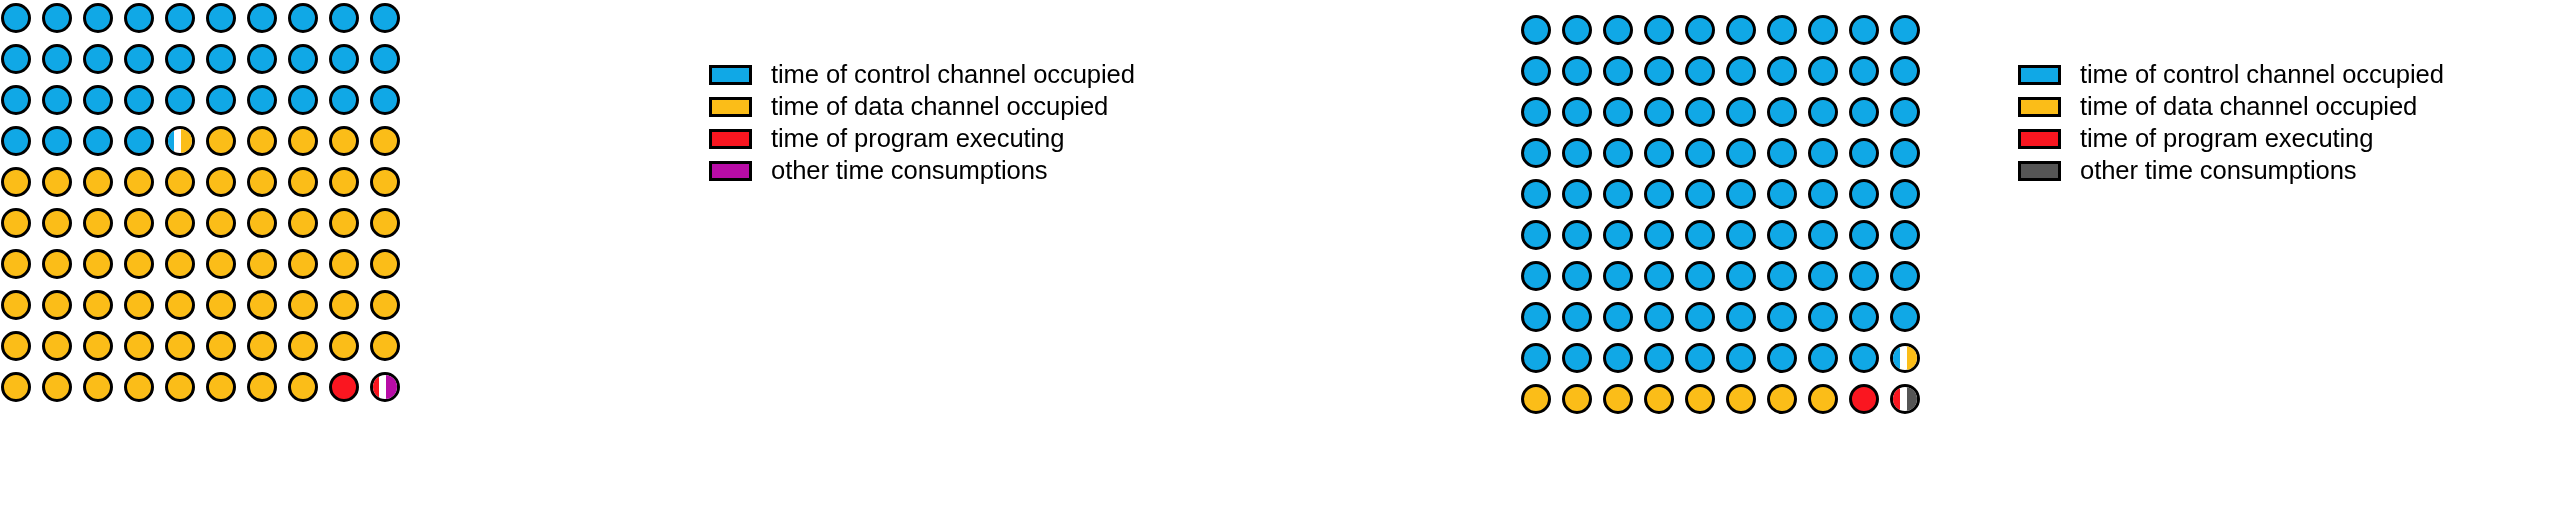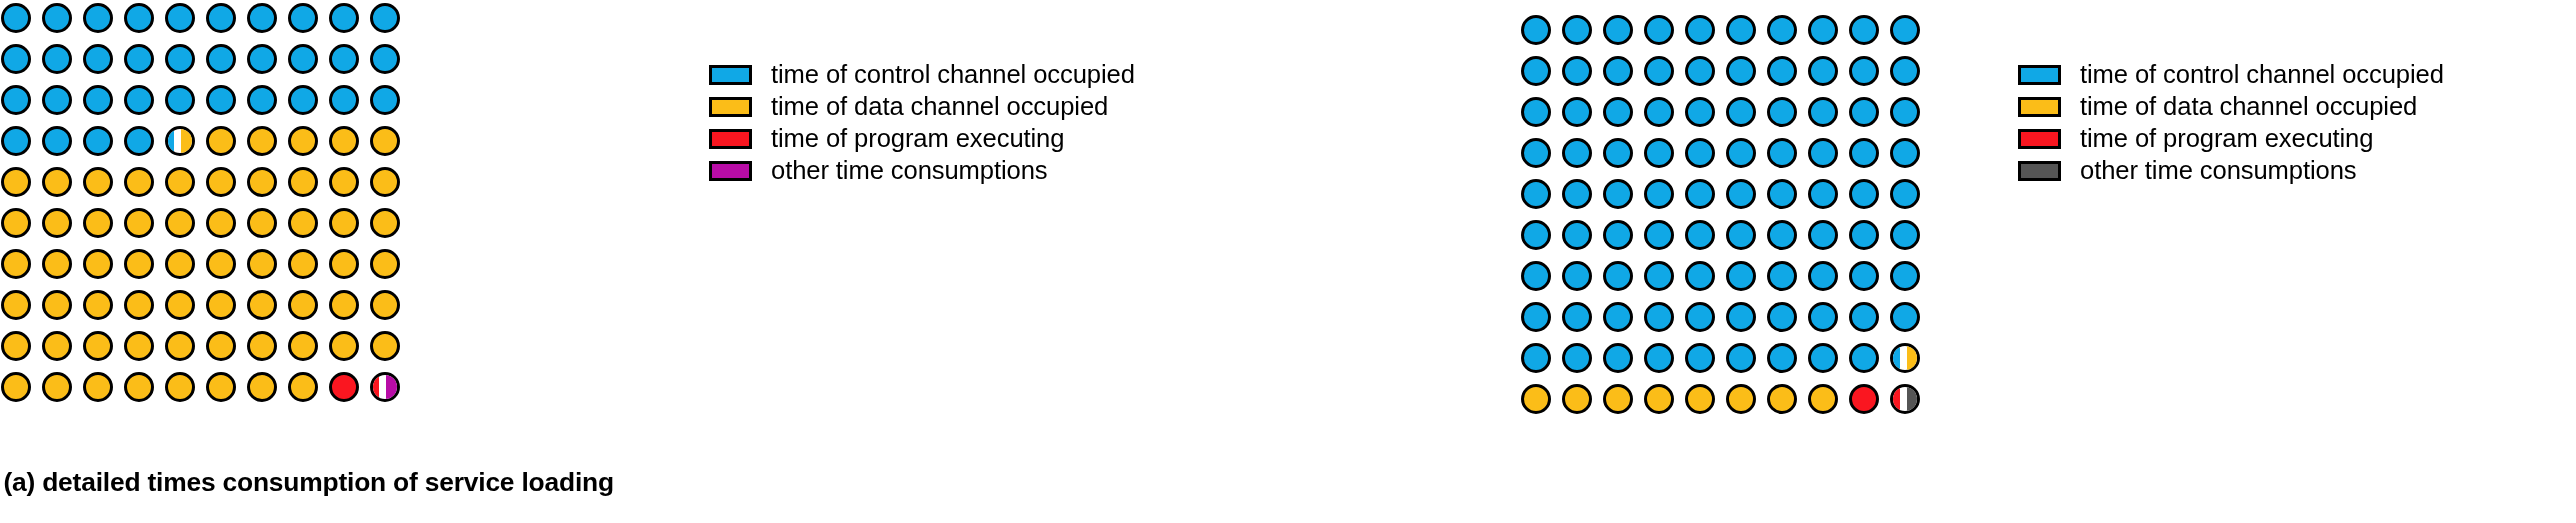--- a/index.html
+++ b/index.html
@@ -429,21 +429,20 @@
     <div class="legend-row">
       <span class="legend-swatch" style="background: rgb(250, 22, 32);"></span>
       <span class="legend-label">time of program executing</span>
     </div>
     <div class="legend-row">
       <span class="legend-swatch" style="background: rgb(184, 12, 166);"></span>
       <span class="legend-label">other time consumptions</span>
     </div>
   </div>
 
-  <div class="caption">(a) detailed times consumption of service loading</div>
 </div>
 
 <div class="figure-panel" id="panel-b">
 
   <div class="waffle">
       <div class="waffle-cell">
         <div class="dot" style="background: rgb(16, 168, 230);"></div>
       </div>
       <div class="waffle-cell">
         <div class="dot" style="background: rgb(16, 168, 230);"></div>

